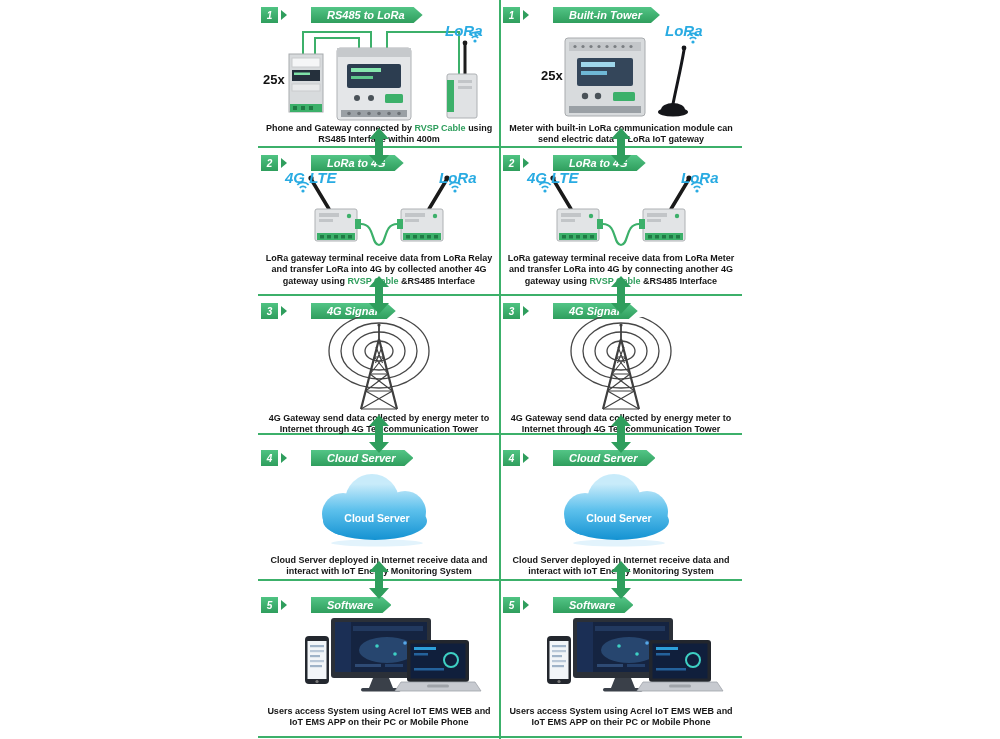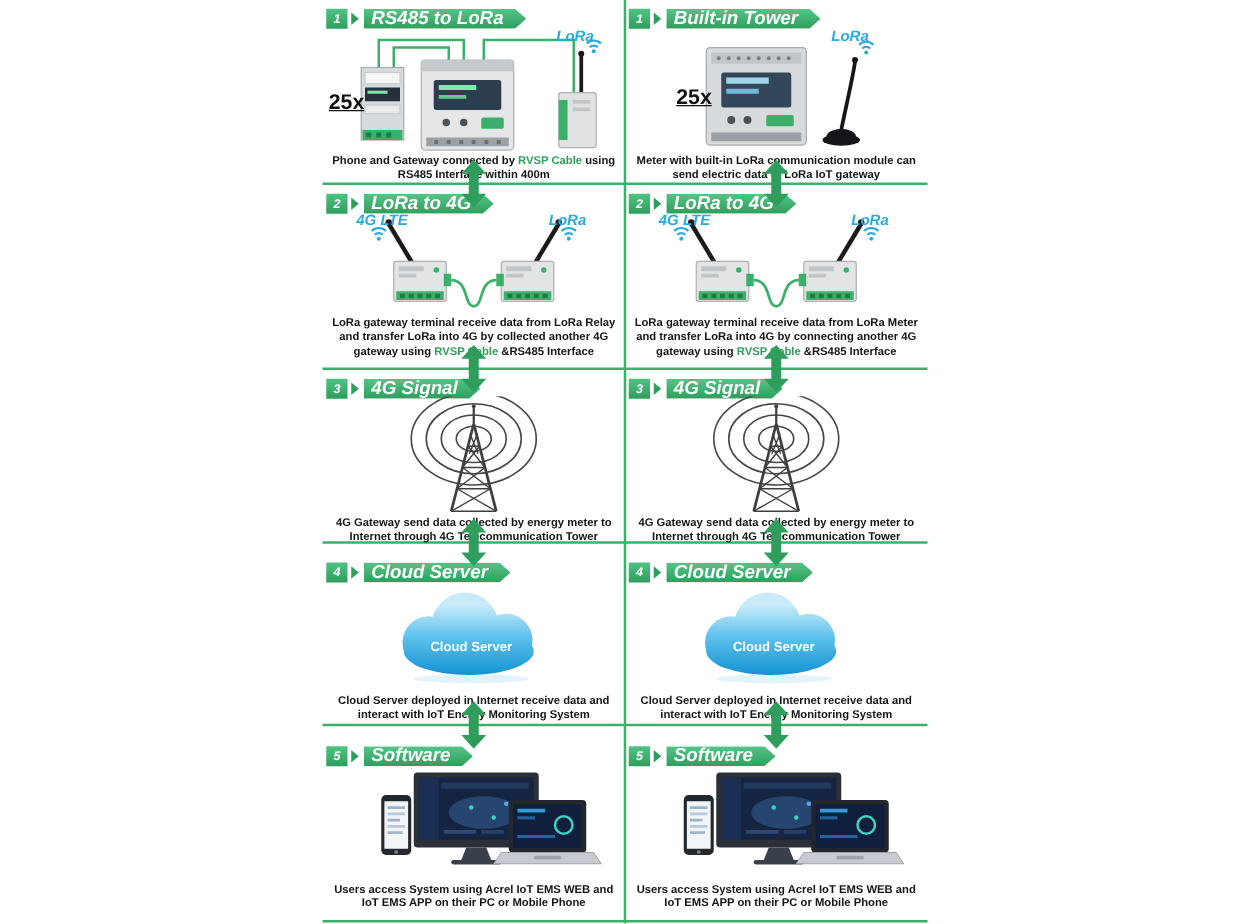--- a/index.html
+++ b/index.html
@@ -12,30 +12,30 @@
 
   .section { position:absolute; width:240px; }
 
   .step-header { position:absolute; left:2px; display:flex; align-items:center; height:16px; }
   .step-badge { width:17px; height:16px; background:linear-gradient(180deg,#4fc382,#2f9e5d);
     color:#fff; font-weight:bold; font-style:italic; font-size:10px;
     display:inline-flex; align-items:center; justify-content:center; flex:0 0 auto; }
   .step-chev { width:0; height:0; border-left:6px solid #2f9e5d; border-top:5px solid transparent;
     border-bottom:5px solid transparent; margin:0 4px 0 3px; flex:0 0 auto; }
   .step-ribbon { display:inline-block; background:linear-gradient(180deg,#53c586,#2f9e5d);
-    color:#fff; font-weight:bold; font-style:italic; font-size:15px; line-height:16px;
-    padding:0 18px 0 6px; white-space:nowrap;
-    clip-path:polygon(0 0, calc(100% - 9px) 0, 100% 50%, calc(100% - 9px) 100%, 0 100%); }
+    color:#fff; font-weight:bold; font-style:italic; font-size:11px; line-height:16px;
+    padding:0 18px 0 16px; white-space:nowrap;
+    clip-path:polygon(0 0, calc(100% - 9px) 0, 100% 50%, calc(100% - 9px) 100%, 0 100%);margin-left:20px; }
 
   .illo { position:absolute; left:0; width:240px; }
   .illo svg { display:block; }
 
   .lbl { position:absolute; font-weight:bold; white-space:nowrap; }
-  .lbl.blue { color:#29abe2; font-size:12px; font-style:italic; }
-  .lbl.qty { color:#111; font-size:17px;text-decoration:underline; }
+  .lbl.blue { color:#29abe2; font-size:15px; font-style:italic; }
+  .lbl.qty { color:#111; font-size:13px; }
   .cloud-label { position:absolute; color:#fff; font-weight:bold; font-size:10.5px; text-align:center; }
 
   .caption { position:absolute; left:3px; width:234px; text-align:center;
     font-size:9px; font-weight:bold; color:#151515; line-height:1.25; }
   .caption .hl { color:#2f9e5d; }
 
   .flow-arrow { position:absolute; width:22px; height:38px; }
 </style>
 </head>
 <body>

